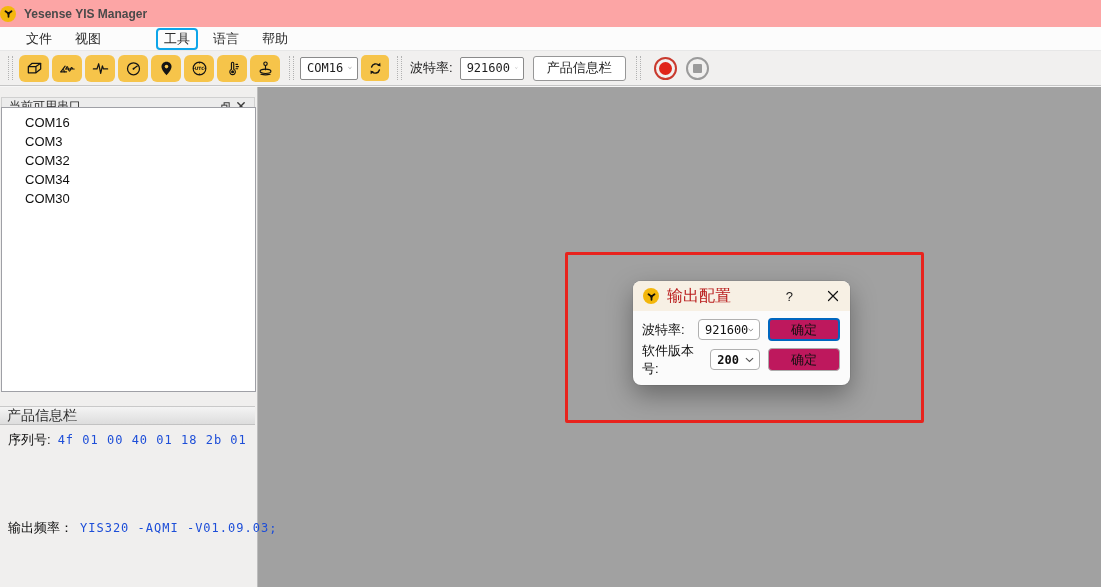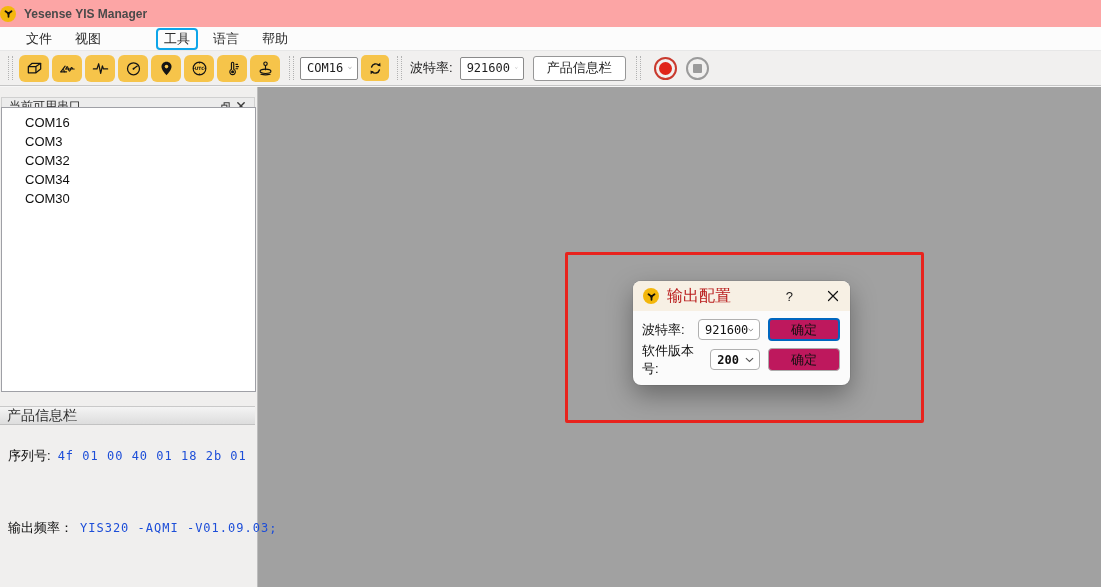--- a/index.html
+++ b/index.html
@@ -238,21 +238,21 @@
     <div class="port-item">COM3</div>
     <div class="port-item">COM32</div>
     <div class="port-item">COM34</div>
     <div class="port-item">COM30</div>
   </div>
 
   <div class="info-header">
     <span>产品信息栏</span>
   </div>
 
-  <div class="info-row" style="top:360px;">
+  <div class="info-row" style="top:344px;">
     <span class="lbl">序列号:</span>
     <span class="val">4f 01 00 40 01 18 2b 01</span>
   </div>
   <div class="info-row" style="top:432px;">
     <span class="lbl">输出频率：</span>
     <span class="val">YIS320 -AQMI -V01.09.03;</span>
   </div>
 </div>
 
 <div class="annotation-box"></div>

